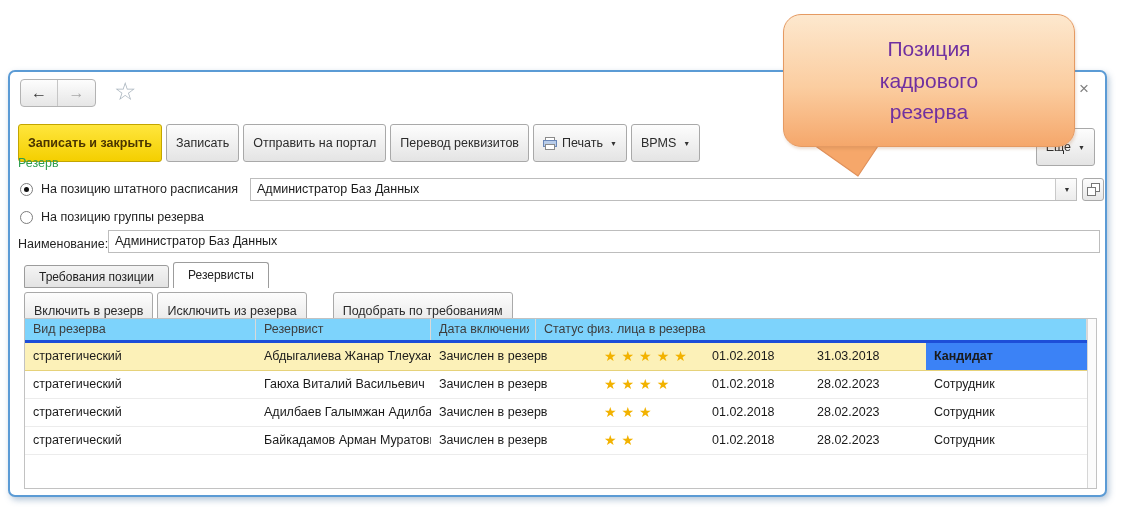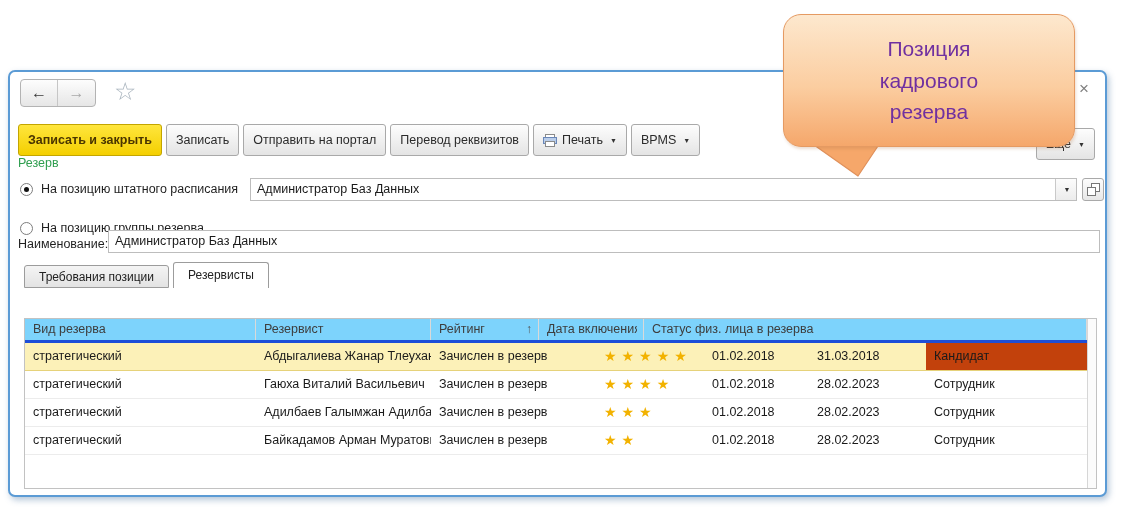--- a/index.html
+++ b/index.html
@@ -15,21 +15,21 @@
     background:linear-gradient(#fdfdfd,#e6e6e6);height:28px;overflow:hidden;}
   .navbtn{width:37px;height:26px;display:flex;align-items:center;justify-content:center;font-size:16px;cursor:pointer;}
   .navbtn.back{border-right:1px solid #c6c6c6;color:#3a3a3a;font-weight:bold;}
   .navbtn.fwd{color:#a8a8a8;font-weight:bold;}
   .fav{position:absolute;left:104px;top:4px;font-size:25px;color:#a9b4be;line-height:30px;}
   .title{position:absolute;left:142px;top:9px;font-size:17.5px;font-weight:bold;color:#1d1d1d;white-space:nowrap;}
   .close{position:absolute;right:16px;top:8px;font-size:17px;color:#808080;cursor:pointer;line-height:17px;}
 
   
   .toolbar{position:absolute;left:8px;top:52px;display:flex;gap:4px;height:26px;}
-  .btn{display:inline-flex;align-items:center;gap:5px;padding:0 9px;height:32px;font-size:12.5px;color:#2b2b2b;
+  .btn{display:inline-flex;align-items:center;gap:5px;padding:0 9px;height:38px;font-size:12.5px;color:#2b2b2b;
     background:linear-gradient(#fdfdfd,#e4e4e4);border:1px solid #a9a9a9;border-radius:3px;cursor:pointer;white-space:nowrap;}
   .btn.primary{background:linear-gradient(#ffe63d,#f4cf00);border-color:#c3a500;font-weight:bold;color:#4a3500;}
   .caret{font-size:7px;color:#333;margin-left:2px;}
   .more{position:absolute;right:10px;top:56px;}
 
   
   .grouplbl{position:absolute;left:8px;top:84px;font-size:12.5px;color:#2f9e4f;}
   .radiorow{position:absolute;left:10px;display:flex;align-items:center;gap:8px;height:18px;font-size:12.5px;color:#1f1f1f;justify-content:center;}
   .radio{width:13px;height:13px;border:1px solid #7d7d7d;border-radius:50%;background:#fff;position:relative;flex:0 0 13px;}
   .radio.sel::after{content:"";position:absolute;left:3px;top:3px;width:5px;height:5px;border-radius:50%;background:#111;}
@@ -60,21 +60,21 @@
   .thead{position:absolute;left:0;top:0;right:9px;height:24px;display:flex;background:#7dd3fc;border-bottom:3px solid #1d4ed8;}
   .th{font-size:12.5px;color:#3d3d3d;line-height:23px;padding:0 6px 0 8px;border-right:1px solid #d9d9d9;
     display:flex;align-items:center;cursor:pointer;}
   .th .lbl{flex:1;white-space:nowrap;overflow:hidden;}
   .th .sort{font-size:12px;color:#555;margin-left:2px;}
   .tbody{position:absolute;left:0;top:24px;right:9px;}
   .tr{display:flex;height:28px;border-bottom:1px solid #ececec;background:#fff;cursor:pointer;}
   .tr.hl{background:#fcf1b8;border-bottom:1px solid #e6d27a;}
   .td{font-size:12.5px;color:#1a1a1a;line-height:27px;padding:0 6px 0 8px;white-space:nowrap;overflow:hidden;}
   .td.stars{color:#f2b200;font-size:14px;letter-spacing:5px;line-height:27px;}
-  .td.sel{background:#c2410c;}
+  .td.sel{background:#3b82f6;font-weight:bold;}
   .c0{width:231px;}.c1{width:175px;}.c2{width:165px;}.c3{width:108px;}.c4{width:105px;}.c5{width:117px;}.c6{flex:1;}
 
   
   .callout{position:absolute;left:783px;top:14px;width:292px;height:133px;border:1px solid #e59a62;border-radius:18px;
     background:linear-gradient(180deg,#fde8ce 0%,#fbcda0 55%,#f5a76b 100%);z-index:10;
     display:flex;align-items:center;justify-content:center;box-shadow:1px 2px 3px rgba(180,120,70,.25);}
   .callout .txt{font-size:21px;color:#7030a0;text-align:center;line-height:1.5;white-space:pre-line;}
   .tail{position:absolute;left:800px;top:138px;z-index:9;}
 </style>
 </head>
@@ -128,47 +128,49 @@
     <span class="dd">
         <span class="caret">▼</span>
       </span>
   </div>
   <div class="sqbtn">
     <svg width="13" height="13" viewBox="0 0 13 13">
       <rect x="4.5" y="0.5" width="8" height="8" fill="#ffffff" stroke="#777777"></rect>
       <rect x="0.5" y="4.5" width="8" height="8" fill="#ffffff" stroke="#777777"></rect>
     </svg>
   </div>
-  <div class="radiorow" style="top:136px;margin-top:11px;">
+  <div class="radiorow" style="top:136px;">
     <span class="radio"></span>
     <span>На позицию группы резерва</span>
   </div>
 
   <div class="namerow">
       <span>Наименование:</span>
     </div>
   <div class="namefield">Администратор Баз Данных</div>
 
   <div class="tabs">
     <div class="tab inactive">Требования позиции</div>
     <div class="tab active">Резервисты</div>
   </div>
 
+  <div class="actions">
+    <button class="btn">Включить в резерв</button>
+    <button class="btn">Исключить из резерва</button>
+    <span class="gap"></span>
+    <button class="btn">Подобрать по требованиям</button>
+  </div>
 
   <div class="table">
     <div class="thead" id="thead">
         <div class="th c0">
           <span class="lbl">Вид резерва</span>
         </div>
         <div class="th c1">
           <span class="lbl">Резервист</span>
-        </div>
-        <div class="th c3">
-          <span class="lbl">Рейтинг</span>
-          <span class="sort">↑</span>
         </div>
         <div class="th c4">
           <span class="lbl">Дата включения</span>
         </div>
         <div class="th c6">
           <span class="lbl">Статус физ. лица в резерва</span>
         </div>
       </div>
     <div class="tbody" id="tbody">
         <div class="tr hl">

